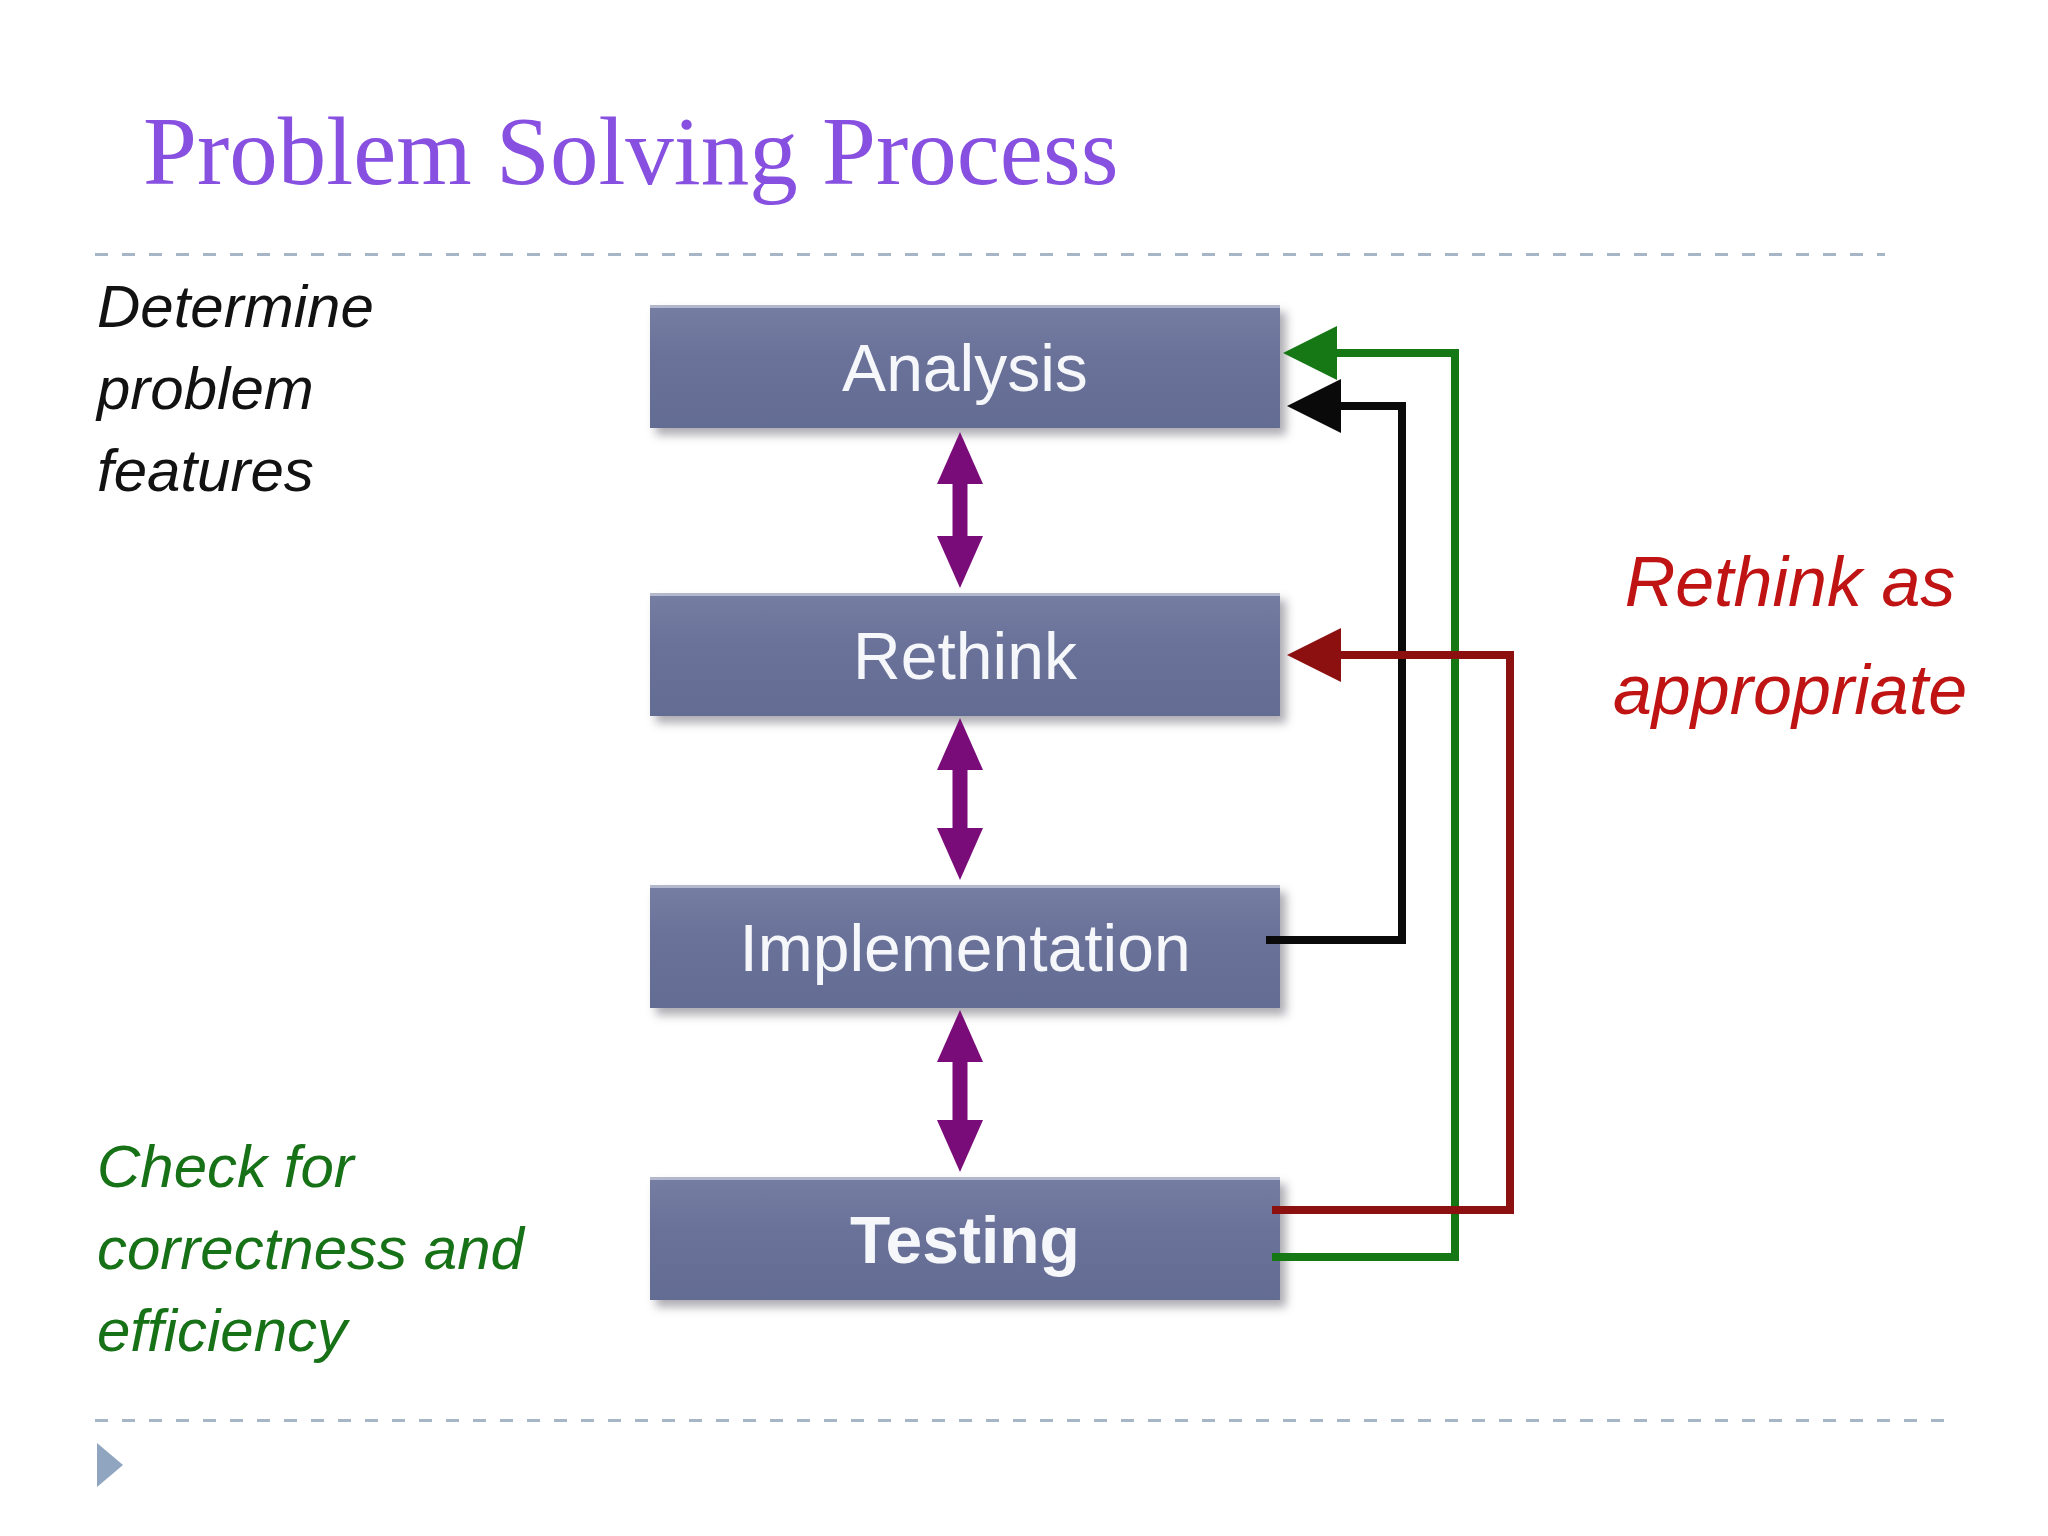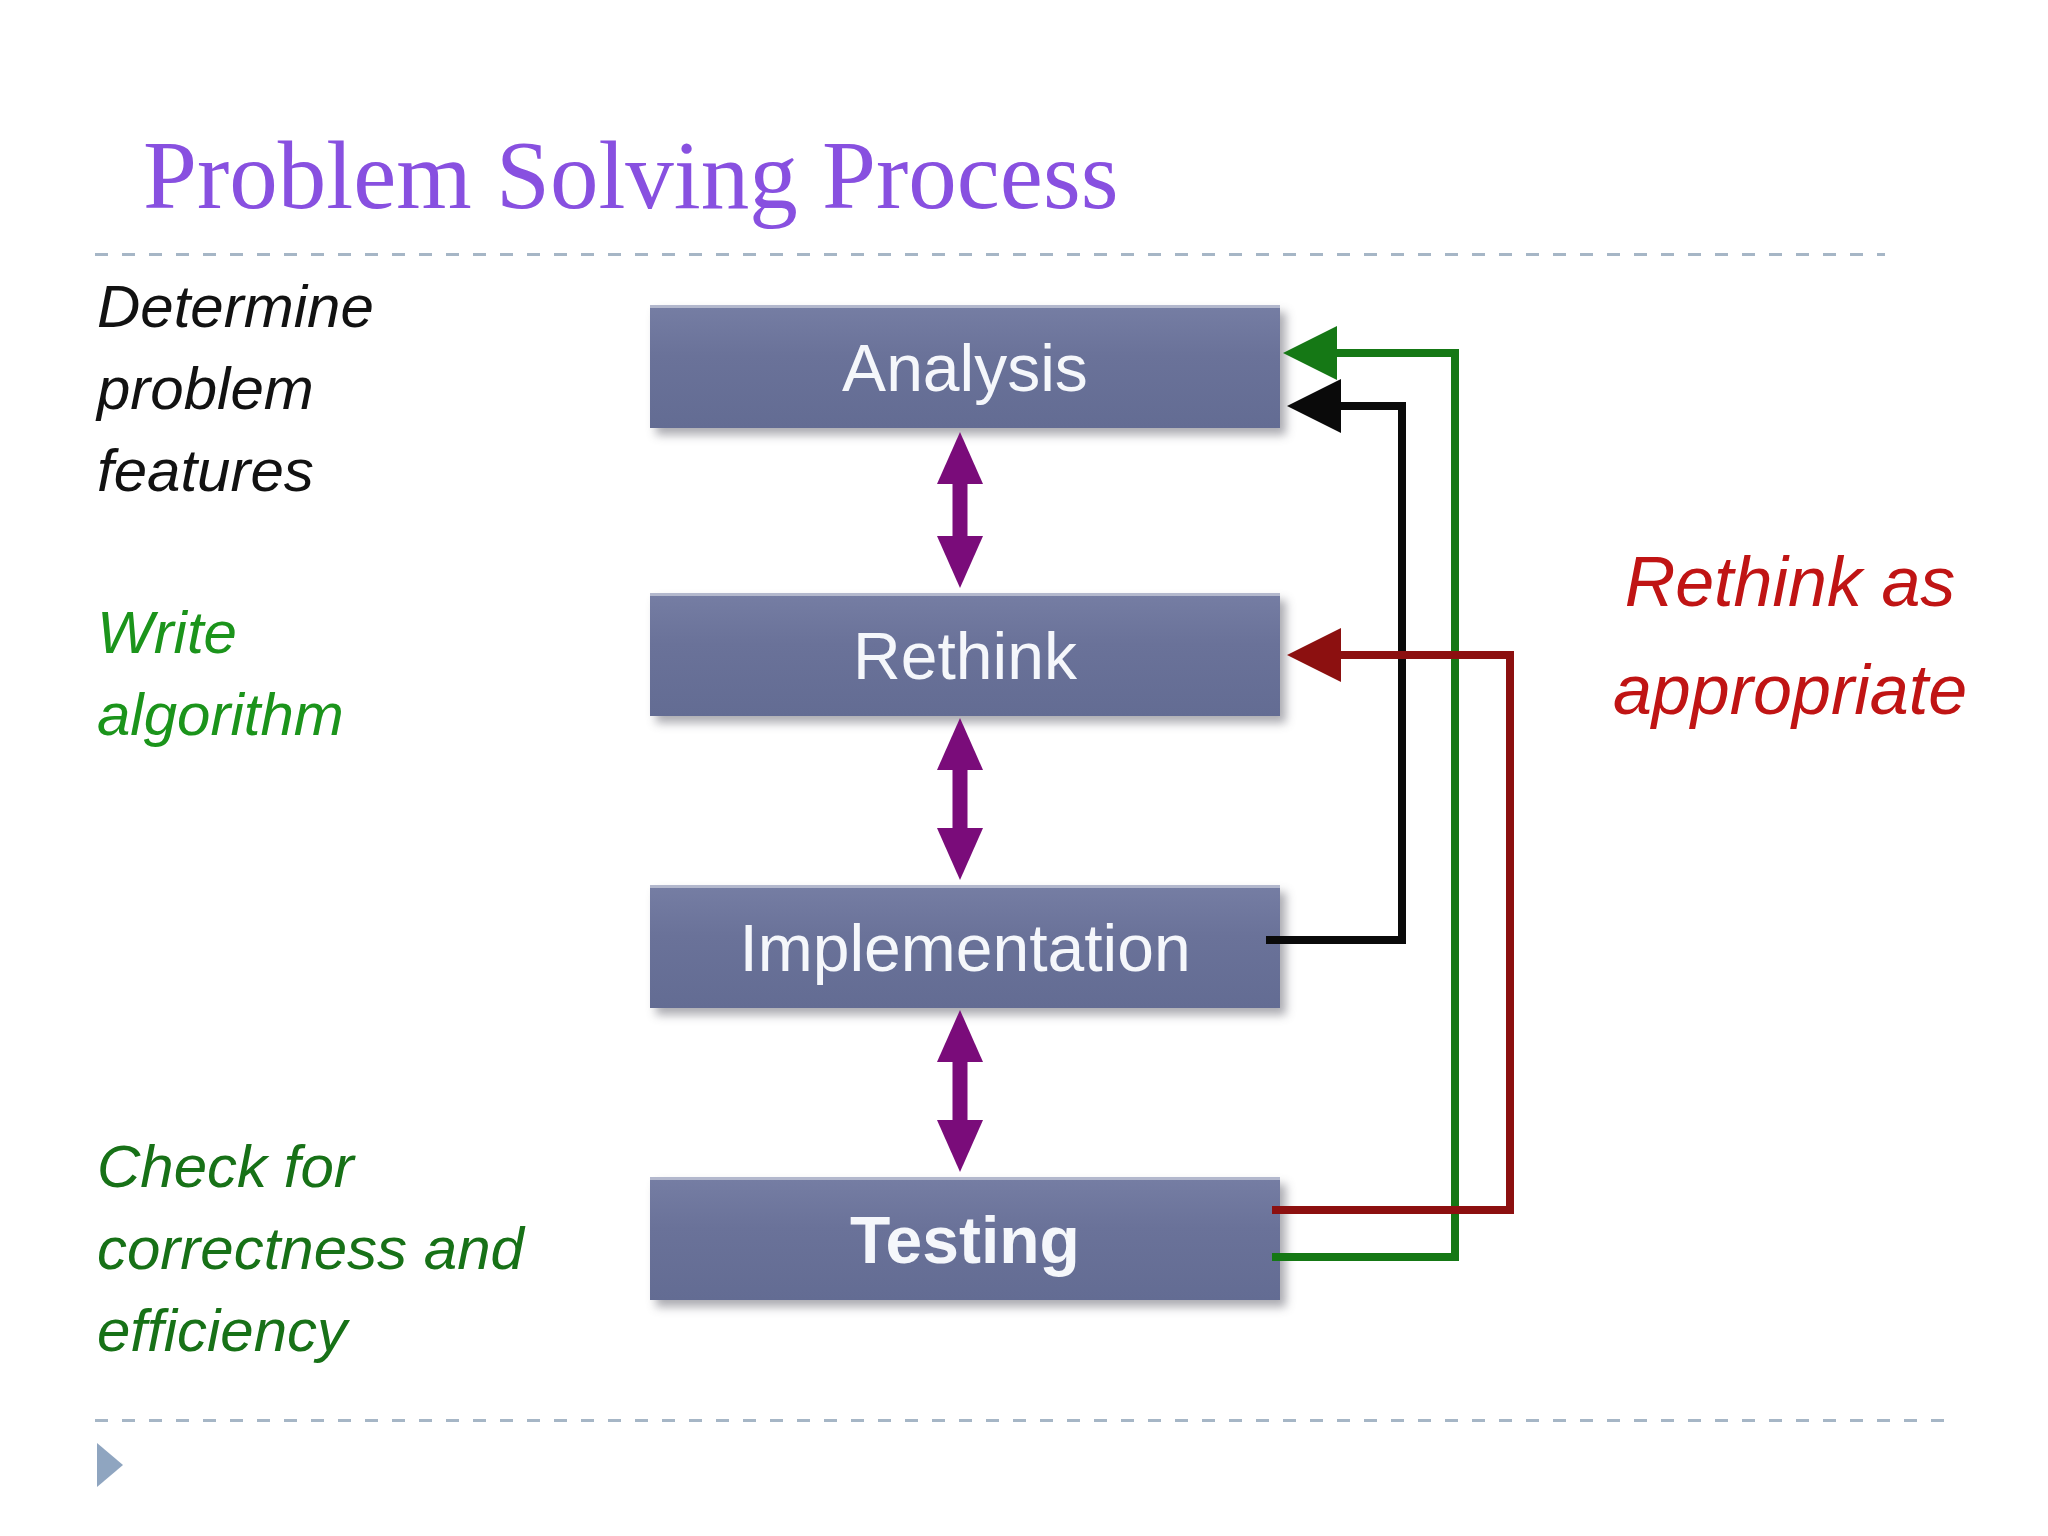--- a/index.html
+++ b/index.html
@@ -9,21 +9,20 @@
     background:#ffffff;
     overflow:hidden;
     font-family:"Liberation Sans",sans-serif;
   }
   .title{
     position:absolute;left:143px;top:96px;
     font-family:"Liberation Serif","DejaVu Serif",serif;
     font-size:97px;line-height:1.15;
     color:#8850e0;
     white-space:nowrap;
-    margin-top:24px;
   }
   .rule{
     position:absolute;height:3px;
     background:repeating-linear-gradient(90deg,#a6b6c6 0 13px,transparent 13px 27px);
   }
   .rule.top{left:95px;top:253px;width:1790px;}
   .rule.bottom{left:95px;top:1419px;width:1852px;}
   .side-label{
     position:absolute;left:97px;width:560px;
     font-style:italic;
@@ -74,22 +73,20 @@
 <div class="slide">
 
   <div class="title">Problem Solving Process</div>
 
   <div class="rule top"></div>
   <div class="rule bottom"></div>
 
   <div class="side-label black l1">Determine
 problem
 features</div>
-  <div class="side-label green-bright l2">Write
-algorithm</div>
   <div class="side-label green-dark l4">Check for
 correctness and
 efficiency</div>
 
   <div class="process-box b1">
     <span>Analysis</span>
   </div>
   <div class="process-box b2">
     <span>Rethink</span>
   </div>

